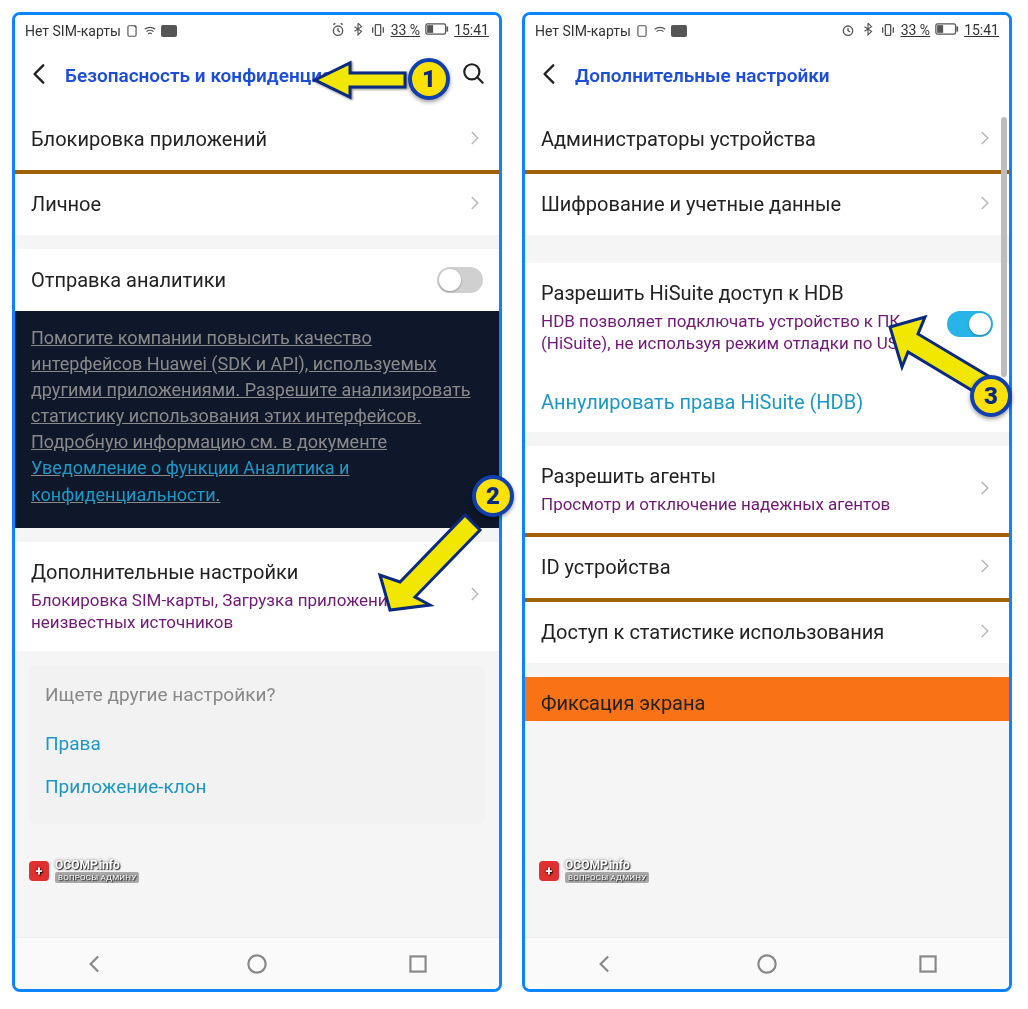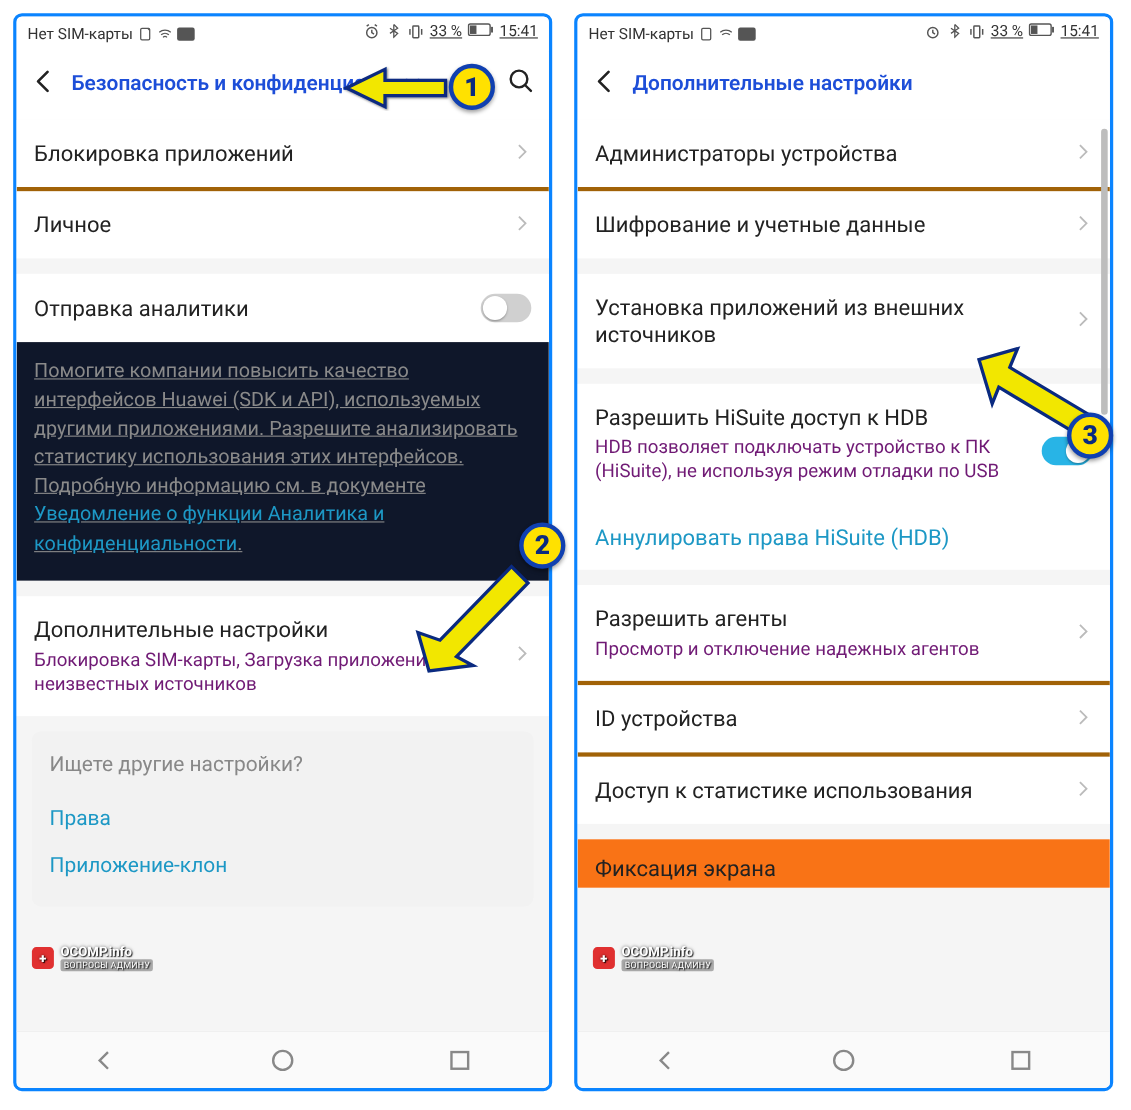--- a/index.html
+++ b/index.html
@@ -402,30 +402,20 @@
       <div class="row">
         <div class="row-body">
             <div class="row-title">Шифрование и учетные данные</div>
           </div>
         <span class="chev"><svg viewBox="0 0 24 24" width="18" height="18">
               <path d="M9 4l8 8-8 8" fill="none" stroke="#bbb" stroke-width="2.2"></path>
             </svg></span>
       </div>
     </div>
     <div class="gap"></div>
-    <div class="section">
-      <div class="row">
-        <div class="row-body">
-            <div class="row-title">Установка приложений из внешних источников</div>
-          </div>
-        <span class="chev"><svg viewBox="0 0 24 24" width="18" height="18">
-              <path d="M9 4l8 8-8 8" fill="none" stroke="#bbb" stroke-width="2.2"></path>
-            </svg></span>
-      </div>
-    </div>
     <div class="gap"></div>
     <div class="section">
       <div class="row" style="align-items:flex-start; border-bottom:none;">
         <div class="row-body">
           <div class="row-title">Разрешить HiSuite доступ к HDB</div>
           <div class="row-sub">HDB позволяет подключать устройство к ПК (HiSuite), не используя режим отладки по USB</div>
         </div>
         <div class="toggle on" style="margin-top:30px;">
             <div class="knob"></div>
           </div>

